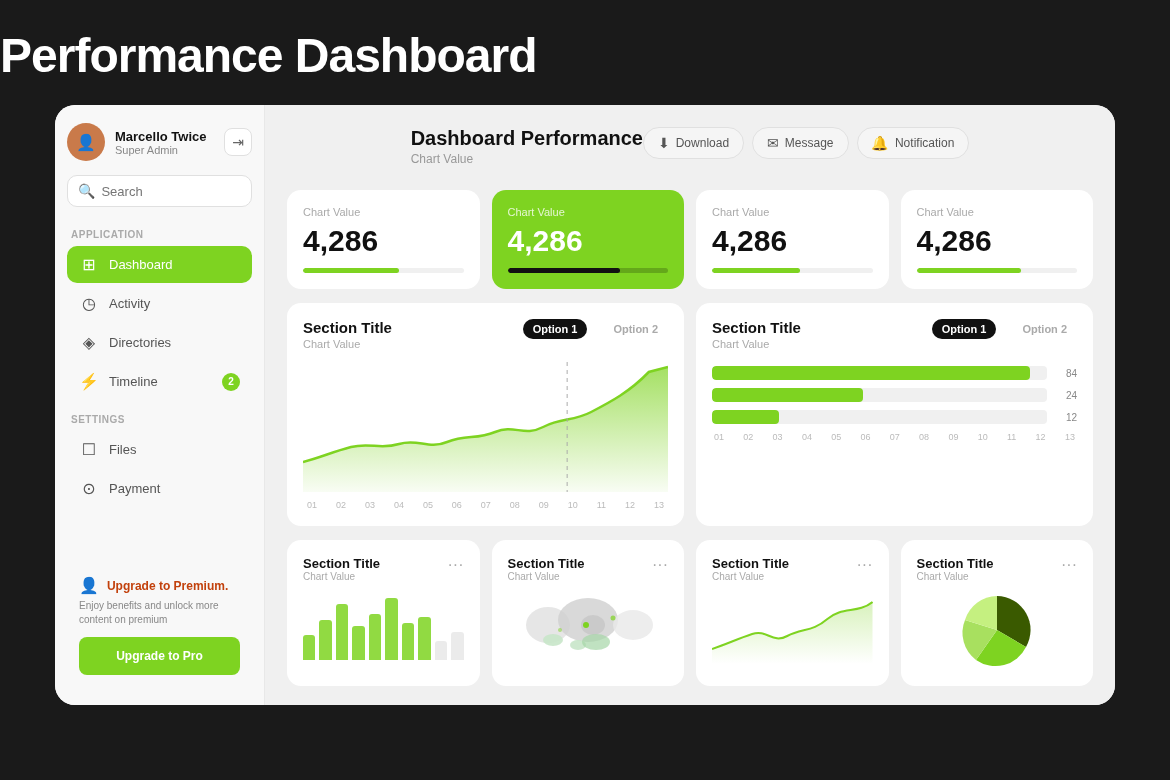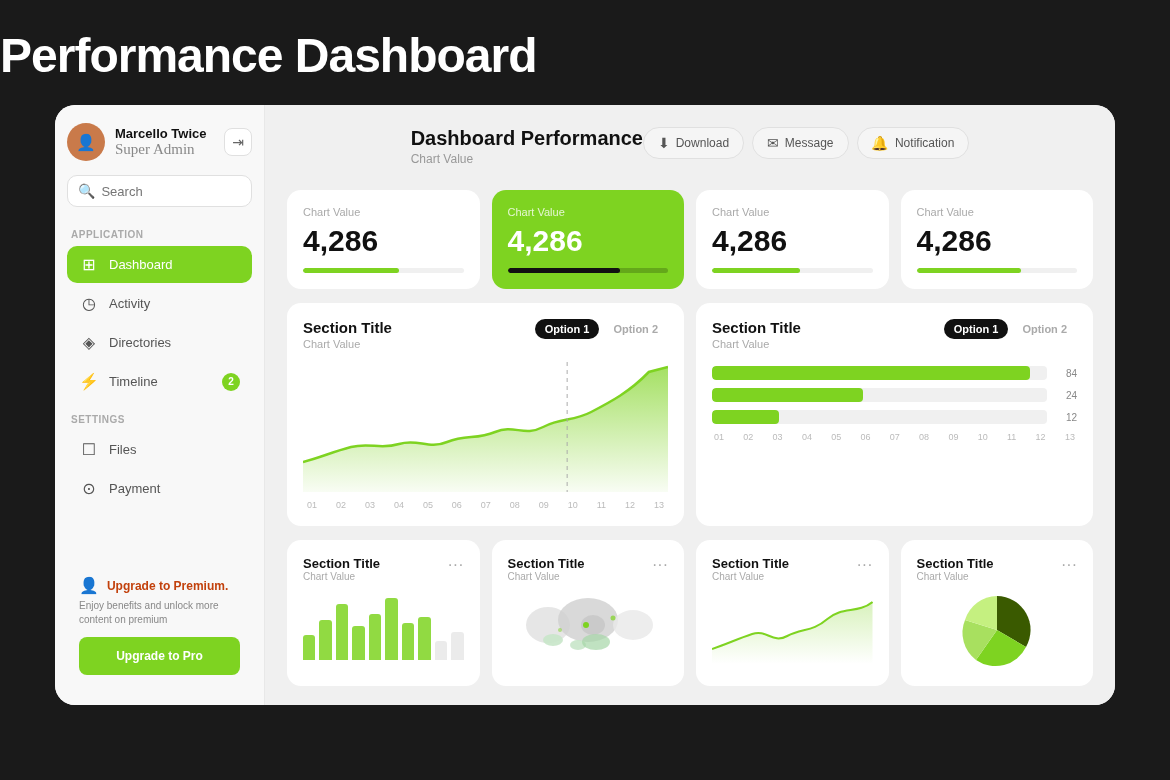--- a/index.html
+++ b/index.html
@@ -57,21 +57,21 @@
       background: #c97a4a;
       overflow: hidden;
       flex-shrink: 0;
       display: flex;
       align-items: center;
       justify-content: center;
       font-size: 16px;
     }
     .sidebar-user-info { flex: 1; }
     .sidebar-username { font-weight: 700; font-size: 13px; color: #111; }
-    .sidebar-role { font-size: 15px; color: #888; font-family: Liberation Serif, serif; }
+    .sidebar-role { font-size: 11px; color: #888; }
     .sidebar-collapse-btn {
       width: 28px; height: 28px;
       border-radius: 8px;
       border: 1px solid #e0e0e0;
       background: #fff;
       display: flex; align-items: center; justify-content: center;
       cursor: pointer;
       font-size: 14px;
       color: #666;
     }
@@ -245,21 +245,21 @@
       padding: 16px;
     }
     .chart-card-header {
       display: flex;
       align-items: flex-start;
       justify-content: space-between;
       margin-bottom: 12px;
     }
     .chart-card-title { font-size: 15px; font-weight: 700; color: #111; }
     .chart-card-subtitle { font-size: 11px; color: #aaa; margin-top: 2px; }
-    .chart-options { display: flex; gap: 4px; }
+    .chart-options { display: flex; gap: 16px; }
     .chart-option-btn {
       padding: 4px 10px;
       border-radius: 20px;
       font-size: 11px;
       font-weight: 600;
       cursor: pointer;
       border: none;
     }
     .chart-option-btn.active { background: #111; color: #fff; }
     .chart-option-btn.inactive { background: transparent; color: #aaa; }

